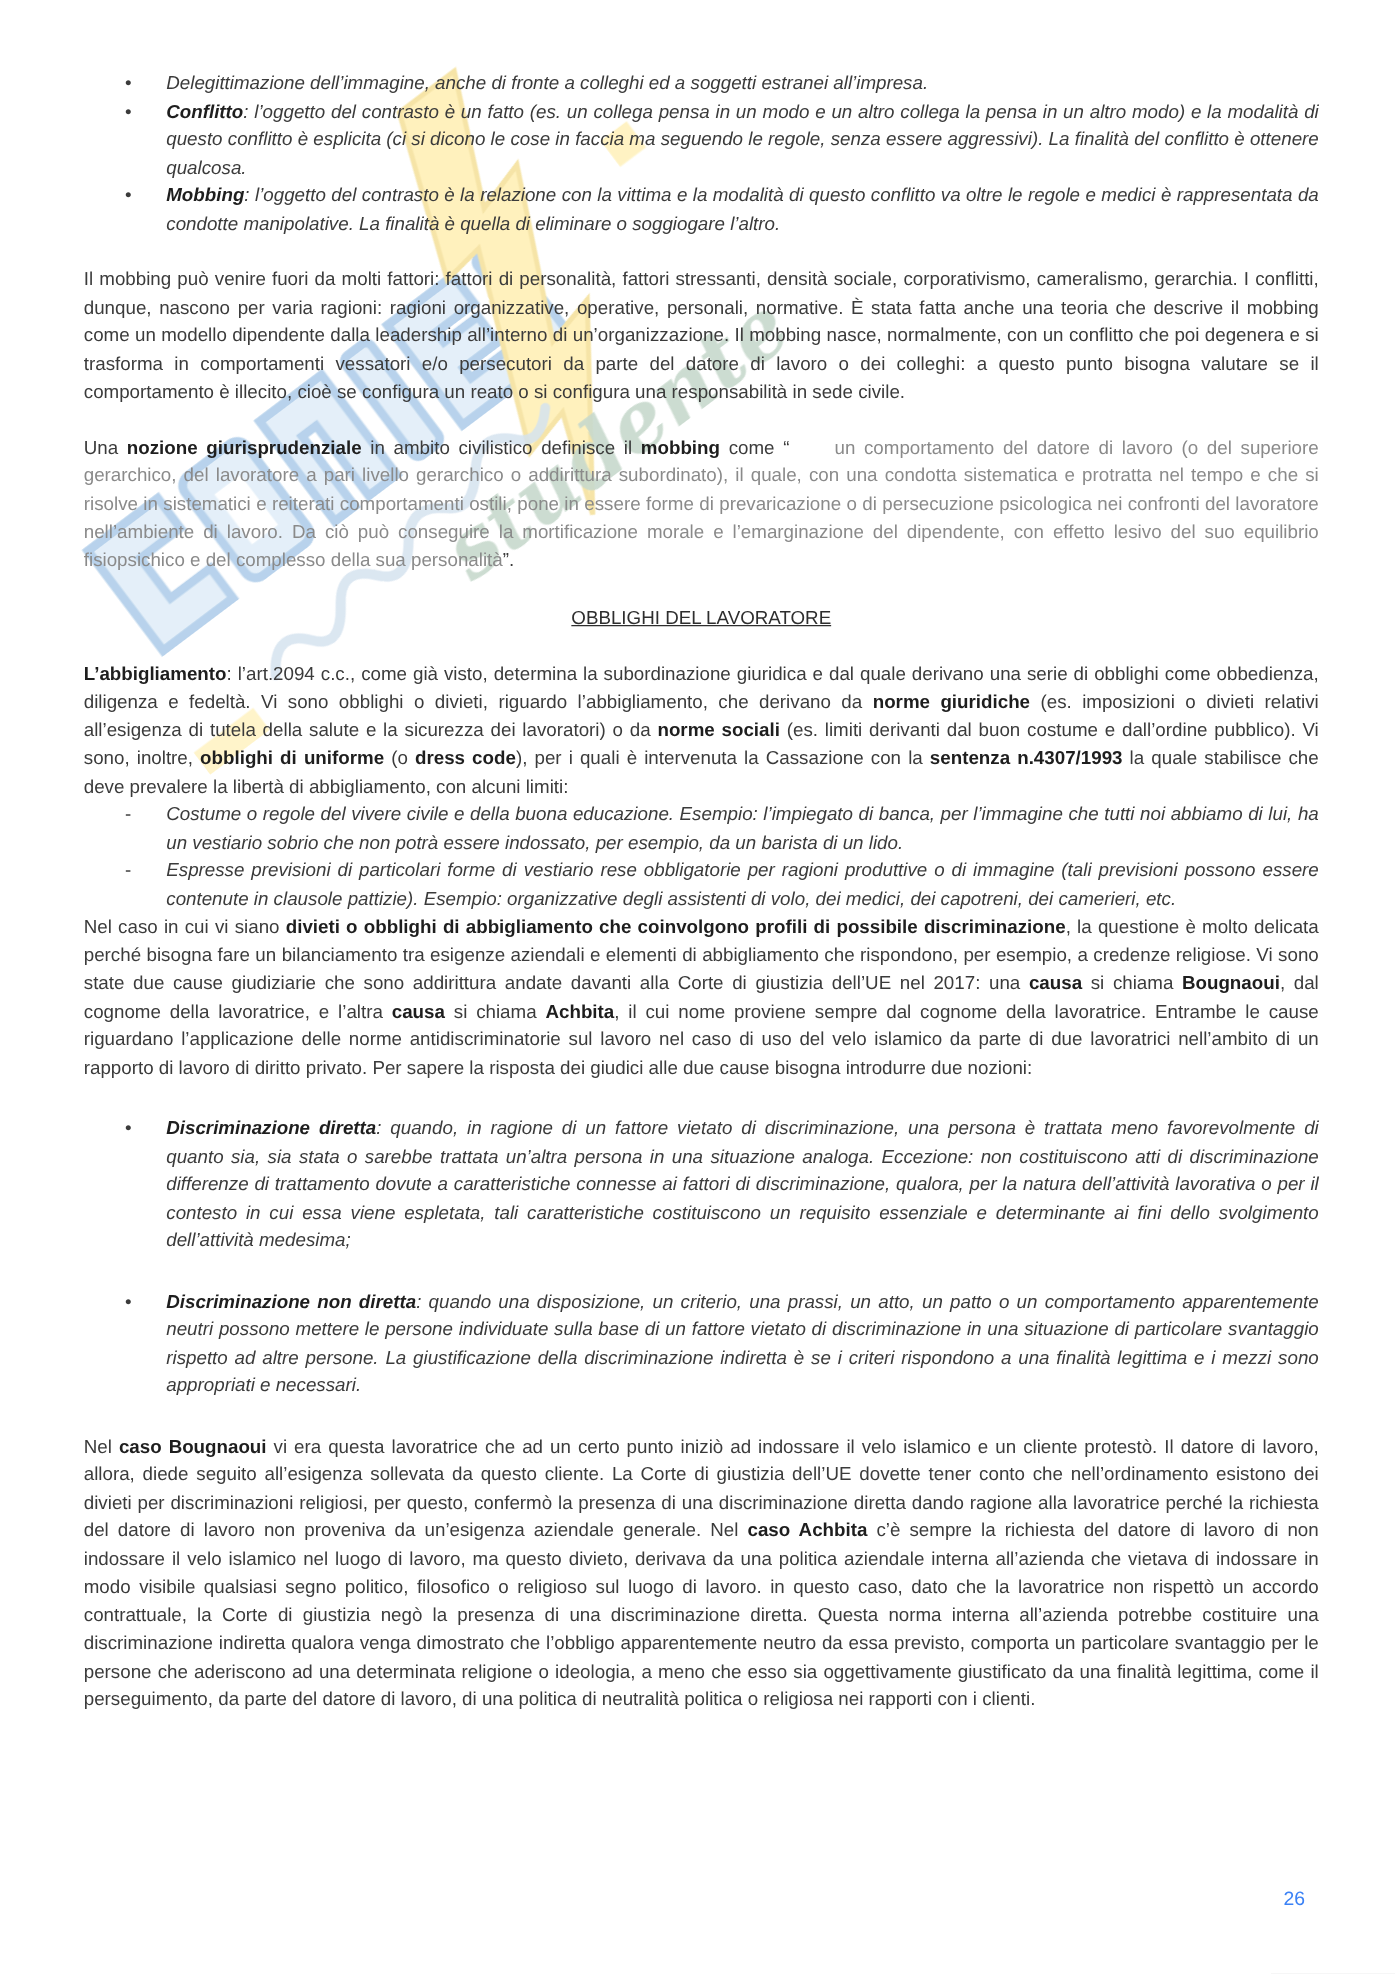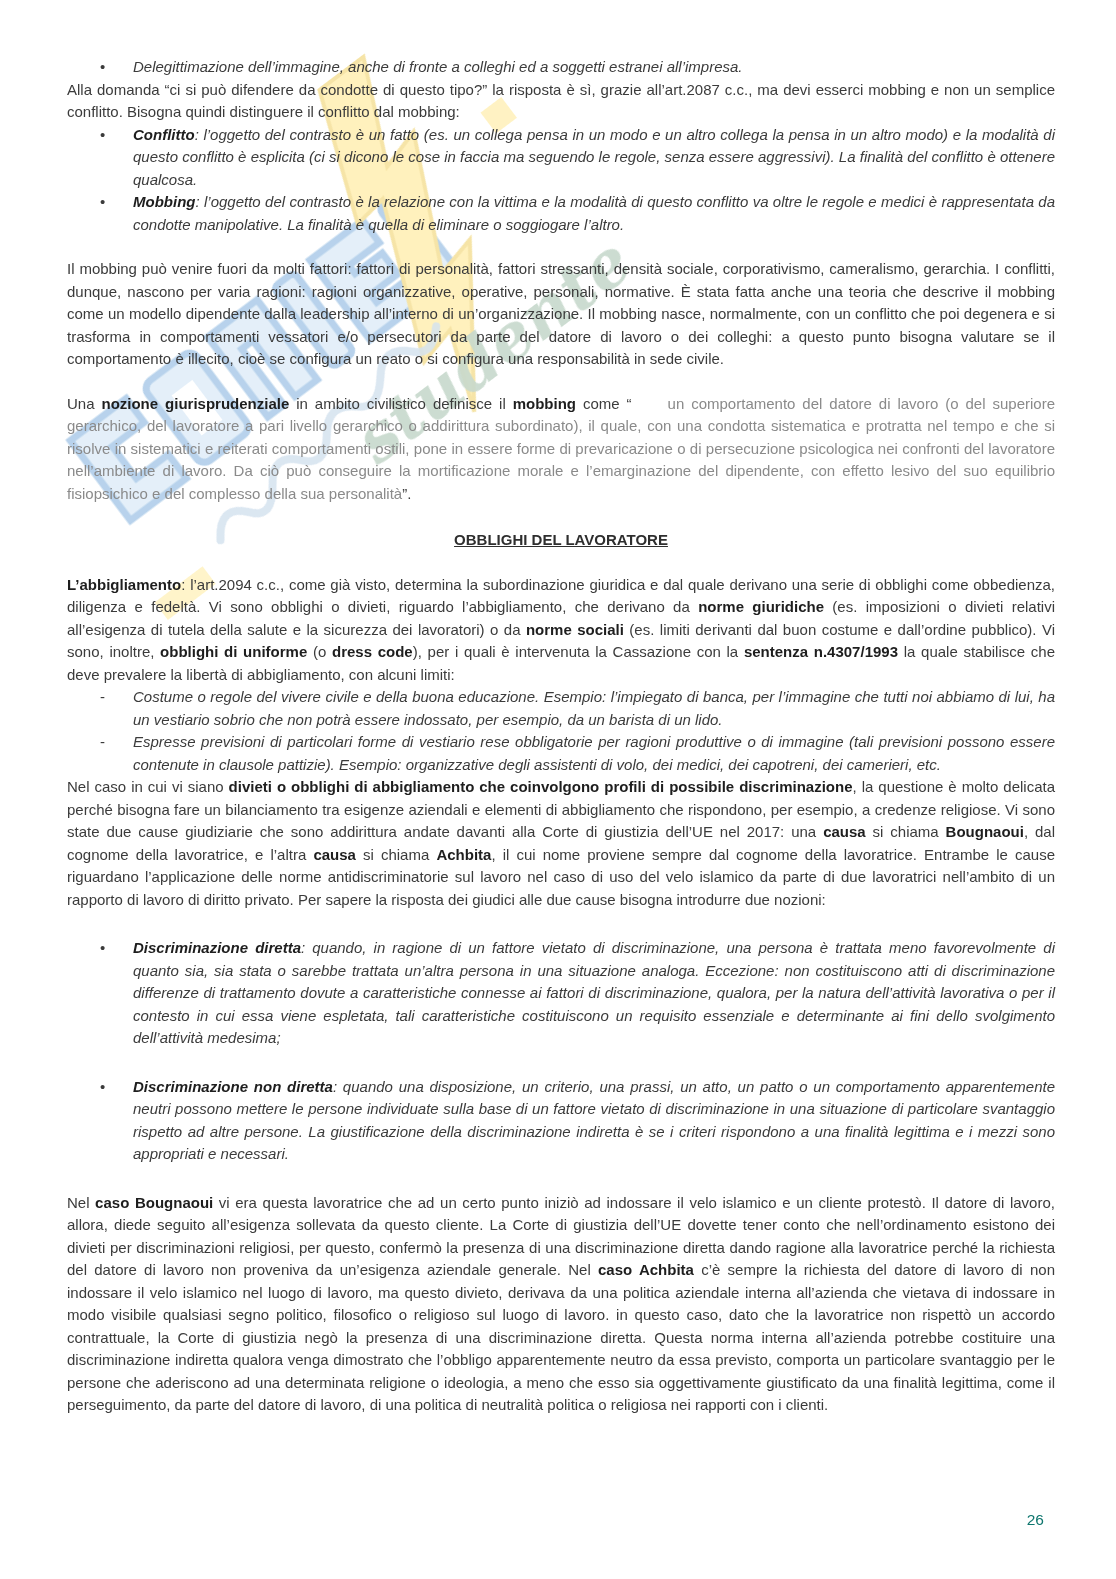--- a/index.html
+++ b/index.html
@@ -26,30 +26,30 @@
   .para{margin:0;}
   .bullet,.dash{display:flex;margin:0;}
   .bullet .marker{flex:0 0 33px;margin-left:33px;text-align:left;}
   .dash .marker{flex:0 0 33px;margin-left:33px;text-align:left;}
   .bullet .txt,.dash .txt{flex:1 1 auto;text-align:justify;font-style:italic;}
   .mt1{margin-top:22px;}
   .mt2{margin-top:26px;}
   .heading{
     margin:24px 0 22px 0;
     text-align:center;
-    font-size:15px;font-weight:bold;
+    font-size:15px;font-weight:normal;
     color:#2e2e2e;
   }
   .heading .hu{text-decoration:underline;}
   .run.b{font-weight:bold;color:#1e1e1e;}
   .run.i{margin-left:36px;}
   .run.u{}
   .pagenum{
     position:absolute;right:72px;bottom:50px;
-    font-size:15.5px;color:#0f766e;
+    font-size:15.5px;color:#3b82f6;
     z-index:1;
   }
 </style>
 </head>
 <body>
 
 <div class="page">
 
   <svg class="watermark" width="780" height="640" viewBox="0 0 780 640" aria-hidden="true">
     <g transform="rotate(-37 340 310)" opacity="0.5">
@@ -75,21 +75,20 @@
     </g>
   </svg>
 
   <div class="content">
 
     <div class="bullet">
       <span class="marker">•</span>
       <div class="txt"><span class="run">Delegittimazione dell’immagine, anche di fronte a colleghi ed a soggetti estranei all’impresa.</span></div>
     </div>
 
-    <p class="para"><span class="run">Alla domanda “ci si può difendere da condotte di questo tipo?” la risposta è sì, grazie all’art.2087 c.c., ma devi esserci mobbing e non un semplice conflitto. Bisogna quindi distinguere il conflitto dal mobbing:</span></p>
 
     <div class="bullet">
       <span class="marker">•</span>
       <div class="txt"><span class="run b">Conflitto</span><span class="run">: l’oggetto del contrasto è un fatto (es. un collega pensa in un modo e un altro collega la pensa in un altro modo) e la modalità di questo conflitto è esplicita (ci si dicono le cose in faccia ma seguendo le regole, senza essere aggressivi). La finalità del conflitto è ottenere qualcosa.</span></div>
     </div>
 
     <div class="bullet">
       <span class="marker">•</span>
       <div class="txt"><span class="run b">Mobbing</span><span class="run">: l’oggetto del contrasto è la relazione con la vittima e la modalità di questo conflitto va oltre le regole e medici è rappresentata da condotte manipolative. La finalità è quella di eliminare o soggiogare l’altro.</span></div>
     </div>

